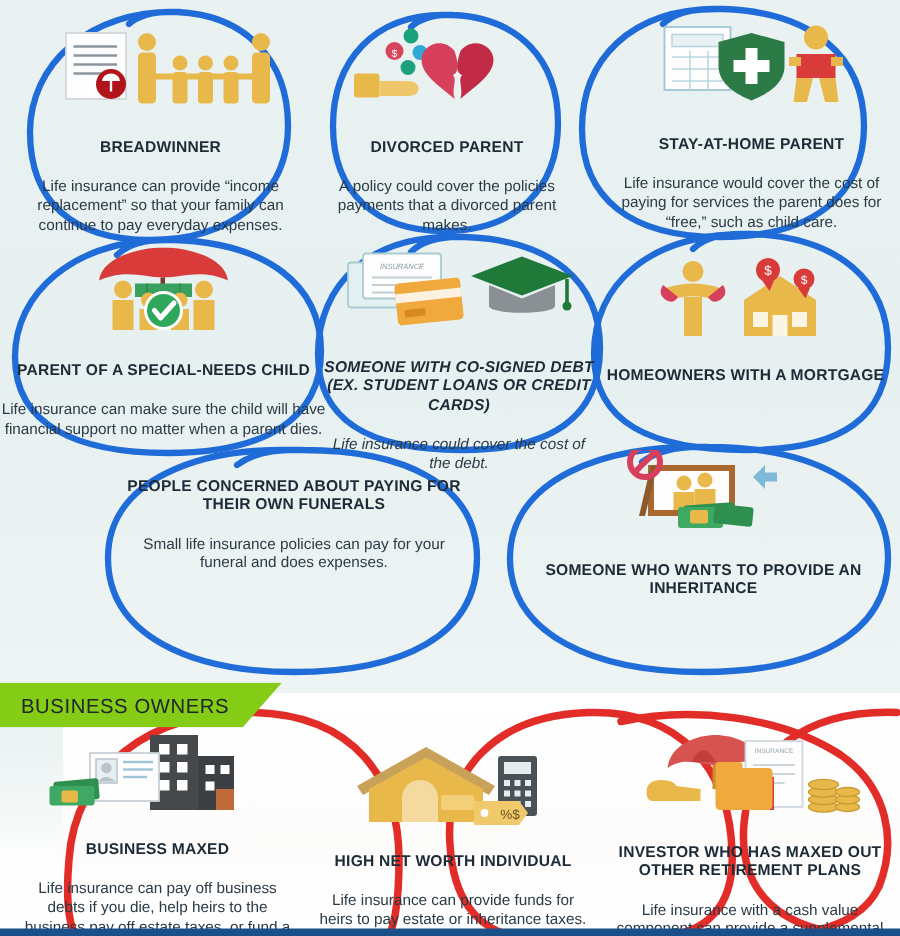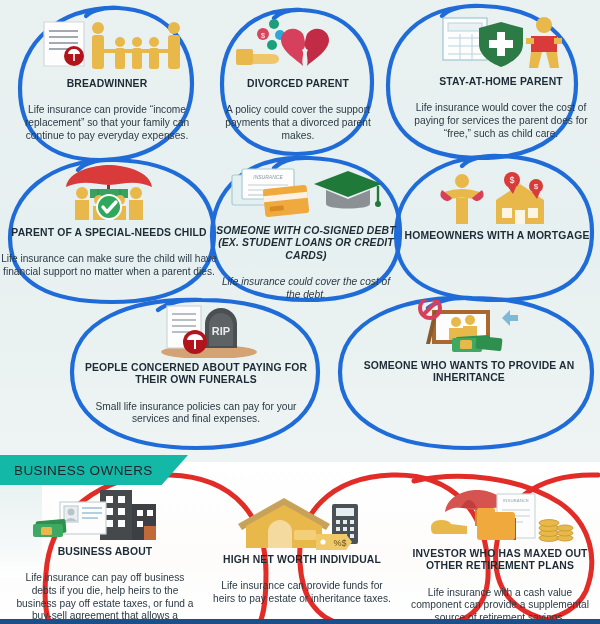--- a/index.html
+++ b/index.html
@@ -27,40 +27,40 @@
     opacity:.9;
   }
   .bottom-rule {
     position:absolute; left:0; top:619px; width:600px; height:5px;
     background:#1a4f8a;
   }
 
   
   .banner {
     position:absolute; left:0; top:455px; width:188px; height:30px;
-    background:#14b8a6;
+    background:#84cc16;
     color:#20262b;
     display:flex; align-items:center;
     padding-left:14px;
     font-size:13.5px; letter-spacing:.4px;
     clip-path:polygon(0 0, 100% 0, 86% 100%, 0 100%);
   }
   .banner-ext {
     position:absolute; left:160px; top:455px; width:120px; height:22px;
     background:#cfd3d6;
     clip-path:polygon(0 0, 100% 0, 72% 100%, 0 100%);
     z-index:-1;
   }
 
   
   .card { position:absolute; text-align:center; }
   .card .icon { height:58px; display:flex; align-items:flex-end; justify-content:center; gap:2px; }
   .card h3 {
     font-size:10.4px; font-weight:700; color:#1c2b36;
-    letter-spacing:.15px; line-height:12.4px; margin-top:4px;
+    letter-spacing:.15px; line-height:12.4px; margin-top:19px;
   }
   .card p {
     font-size:10.2px; color:#2b3a45; line-height:12.6px; margin-top:14px;
   }
   .card.red h3 { color:#1c2b36; }
 
   
   .scribble { position:absolute; pointer-events:none; }
   .scribble svg { display:block; overflow:visible; }
   .ink-blue { stroke:#1565d8; }
@@ -163,21 +163,21 @@
           <rect x="3" y="31" width="17" height="16" rx="2" fill="#e8b84b"></rect>
           <path d="M20 36 h18 q8 0 8 5 t-8 5 h-18z" fill="#efc76a"></path>
           <g fill="#d6405c">
             <path d="M70 16 c-8-10-22-4-22 6 c0 11 16 20 22 26 c-2-8 2-12 -1-16 c5-2 3-10 1-16z"></path>
             <path d="M74 16 c8-10 22-4 22 6 c0 11-16 20-22 26 c2-8-2-12 1-16 c-5-2-3-10-1-16z" fill="#c22b46"></path>
           </g>
         </g>
       </svg>
     </div>
     <h3>DIVORCED PARENT</h3>
-    <p>A policy could cover the support payments that a divorced parent makes.</p>
+    <p>A policy could cover the policies payments that a divorced parent makes.</p>
   </div>
 
   <div class="card" style="left:408px;top:14px;width:186px;">
     <div class="icon">
       <svg class="ico" width="140" height="58" viewBox="0 0 140 58">
         <g>
           <rect x="12" y="4" width="44" height="42" fill="#fdfdfd" stroke="#9fc6d6" stroke-width="1.2"></rect>
           <rect x="17" y="9" width="34" height="8" fill="#e9f1f5" stroke="#b9d4de" stroke-width="1"></rect>
           <g stroke="#b9d4de" stroke-width="1">
               <line x1="17" y1="24" x2="51" y2="24"></line>
@@ -277,41 +277,22 @@
           <circle cx="104" cy="14" r="7" fill="#d93a3a"></circle>
           <path d="M100 20 l5 7 l3 -7z" fill="#d93a3a"></path>
           <text x="104" y="17" font-size="8" fill="#fff" text-anchor="middle" font-family="'Liberation Sans',sans-serif">$</text>
         </g>
       </svg>
     </div>
     <h3>HOMEOWNERS WITH A MORTGAGE</h3>
   </div>
 
   <div class="card" style="left:84px;top:300px;width:224px;">
-    <div class="icon">
-      <svg class="ico" width="130" height="56" viewBox="0 0 130 56">
-        <g>
-          <ellipse cx="78" cy="50" rx="48" ry="7" fill="#d4a373"></ellipse>
-          <rect x="36" y="4" width="34" height="42" fill="#fdfdfd" stroke="#d0d6da" stroke-width="1.2"></rect>
-          <g stroke="#9aa4ab" stroke-width="1.4">
-              <line x1="41" y1="12" x2="65" y2="12"></line>
-              <line x1="41" y1="18" x2="65" y2="18"></line>
-              <line x1="41" y1="24" x2="65" y2="24"></line>
-              <line x1="41" y1="30" x2="58" y2="30"></line>
-            </g>
-          <path d="M74 46 V22 a16 16 0 0 1 32 0 v24z" fill="#4b4f52"></path>
-          <path d="M78 44 V23 a12 12 0 0 1 24 0 v21z" fill="#5d6265"></path>
-          <text x="90" y="33" font-size="11" font-weight="bold" fill="#e8eaec" text-anchor="middle" font-family="'Liberation Sans',sans-serif">RIP</text>
-          <circle cx="64" cy="40" r="12" fill="#b1141a"></circle>
-          <path d="M56 38 a8 6 0 0 1 16 0z M63 38 v9 h2 v-9z" fill="#fff"></path>
-        </g>
-      </svg>
-    </div>
     <h3>PEOPLE CONCERNED ABOUT PAYING FOR THEIR OWN FUNERALS</h3>
-    <p>Small life insurance policies can pay for your services and final expenses.</p>
+    <p>Small life insurance policies can pay for your funeral and does expenses.</p>
   </div>
 
   <div class="card" style="left:352px;top:298px;width:234px;">
     <div class="icon">
       <svg class="ico" width="130" height="56" viewBox="0 0 130 56">
         <g>
           <rect x="28" y="10" width="58" height="34" fill="#a8682f"></rect>
           <rect x="32" y="14" width="50" height="26" fill="#fdfdfd"></rect>
           <g fill="#e8b84b">
             <circle cx="52" cy="22" r="5"></circle>
@@ -359,21 +340,21 @@
               <line x1="52" y1="20" x2="72" y2="20"></line>
               <line x1="52" y1="25" x2="72" y2="25"></line>
               <line x1="52" y1="30" x2="68" y2="30"></line>
             </g>
           <rect x="6" y="32" width="30" height="14" rx="2" fill="#2f8f4e" transform="rotate(-5 21 39)"></rect>
           <rect x="3" y="36" width="30" height="13" rx="2" fill="#3fa862"></rect>
           <rect x="11" y="39" width="11" height="8" rx="1.5" fill="#e8b84b"></rect>
         </g>
       </svg>
     </div>
-    <h3>BUSINESS ABOUT</h3>
+    <h3>BUSINESS MAXED</h3>
     <p>Life insurance can pay off business debts if you die, help heirs to the business pay off estate taxes, or fund a buy-sell agreement that allows a business</p>
   </div>
 
   <div class="card red" style="left:212px;top:494px;width:180px;">
     <div class="icon" style="height:56px;">
       <svg class="ico" width="140" height="54" viewBox="0 0 140 54">
         <g>
           <path d="M6 28 L 52 2 L 98 28 l-4 6 L 52 11 L 10 34z" fill="#c9a25a"></path>
           <path d="M14 30 L 52 9 L 90 30 v22 H14z" fill="#e8b84b"></path>
           <path d="M36 52 V36 a12 12 0 0 1 24 0 v16z" fill="#fdf6e6" opacity=".55"></path>

